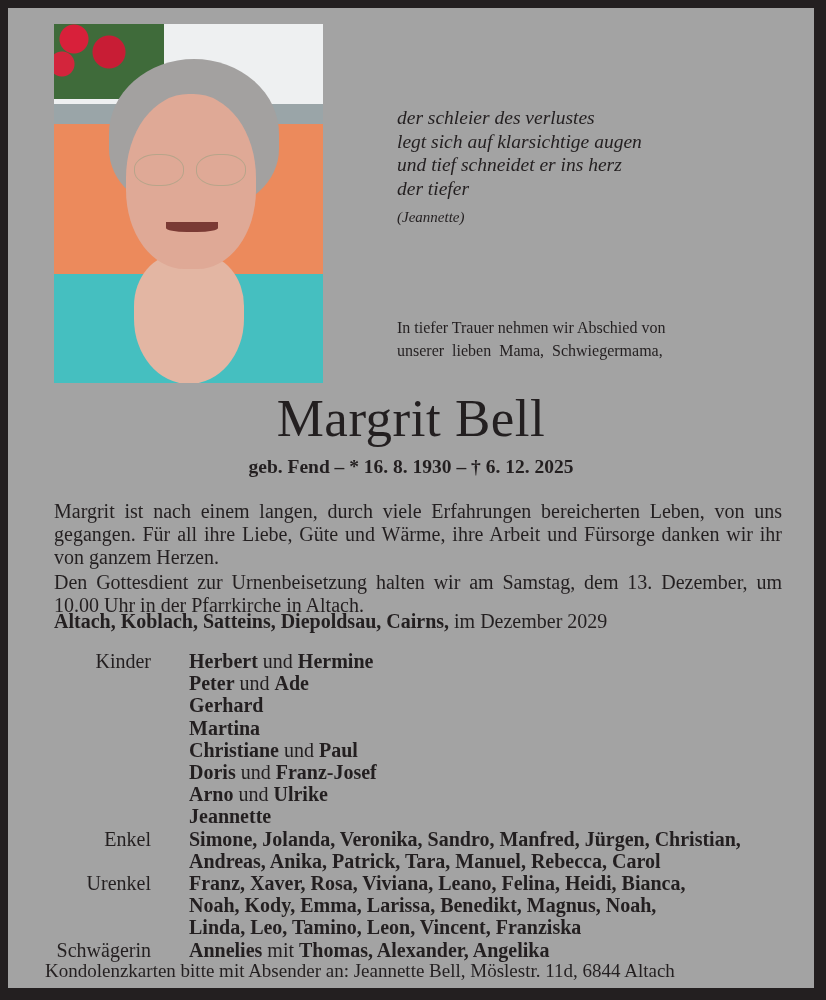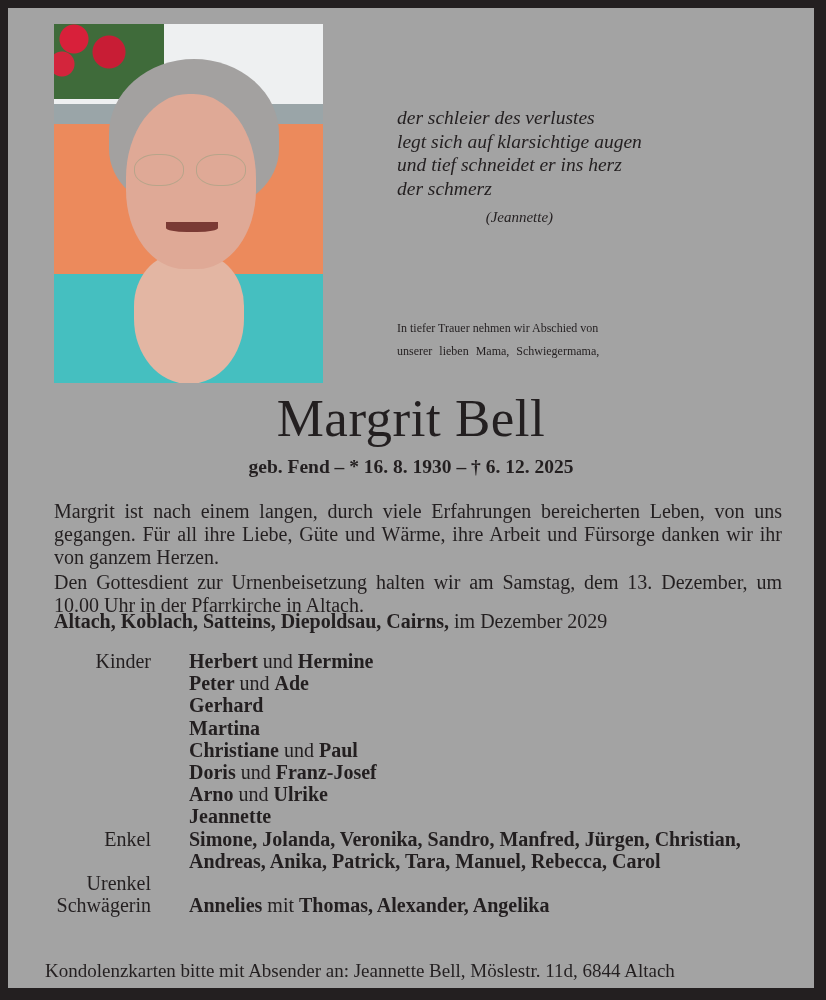--- a/index.html
+++ b/index.html
@@ -48,26 +48,26 @@
     background:#7a3a34; border-radius: 0 0 40% 40%; }
 
   
   .poem {
     position: absolute;
     left: 389px; top: 98px;
     font-style: italic;
     font-size: 19.5px;
     line-height: 23.5px;
   }
-  .poem .author { font-size: 15px; margin-top: 6px; text-align: center; }
+  .poem .author { font-size: 15px; margin-top: 6px; }
 
   .intro {
     position: absolute;
     left: 389px; top: 309px;
-    font-size: 12px;
+    font-size: 16px;
     line-height: 22.5px;
     width: 382px;
   }
   .name {
     position: absolute;
     left: 0; width: 806px;
     top: 380px;
     text-align: center;
     font-size: 53px;
     line-height: 60px;
@@ -134,21 +134,21 @@
     <div class="face"></div>
     <div class="glasses-l"></div>
     <div class="glasses-r"></div>
     <div class="mouth"></div>
   </div>
 
   <div class="poem">
     <div>der schleier des verlustes</div>
     <div>legt sich auf klarsichtige augen</div>
     <div>und tief schneidet er ins herz</div>
-    <div>der schmerz</div>
+    <div>der tiefer</div>
     <div class="author">(Jeannette)</div>
   </div>
 
   <div class="intro">
     <div>In tiefer Trauer nehmen wir Abschied von</div>
     <div style="word-spacing:4px">unserer lieben Mama, Schwiegermama,</div>
   </div>
 
   <div class="name">Margrit Bell</div>
   <div class="dates">geb. Fend – * 16. 8. 1930 – † 6. 12. 2025</div>
@@ -178,20 +178,25 @@
       </div>
       <div class="fam-group">
         <div class="fam-label">Enkel</div>
         <div class="fam-lines">
           <div class="fam-line"><b>Simone, Jolanda, Veronika, Sandro, Manfred, Jürgen, Christian,</b></div>
           <div class="fam-line"><b>Andreas, Anika, Patrick, Tara, Manuel, Rebecca, Carol</b></div>
         </div>
       </div>
       <div class="fam-group">
         <div class="fam-label">Urenkel</div>
+        <div class="fam-lines">
+          <div class="fam-line"><b>Franz, Xaver, Rosa, Viviana, Leano, Felina, Heidi, Bianca,</b></div>
+          <div class="fam-line"><b>Noah, Kody, Emma, Larissa, Benedikt, Magnus, Noah,</b></div>
+          <div class="fam-line"><b>Linda, Leo, Tamino, Leon, Vincent, Franziska</b></div>
+        </div>
       </div>
       <div class="fam-group">
         <div class="fam-label">Schwägerin</div>
         <div class="fam-lines">
           <div class="fam-line"><b>Annelies</b><span> mit </span><b>Thomas, Alexander, Angelika</b></div>
         </div>
       </div>
     </div>
 
   <div class="footer">Kondolenzkarten bitte mit Absender an: Jeannette Bell, Möslestr. 11d, 6844 Altach</div>

